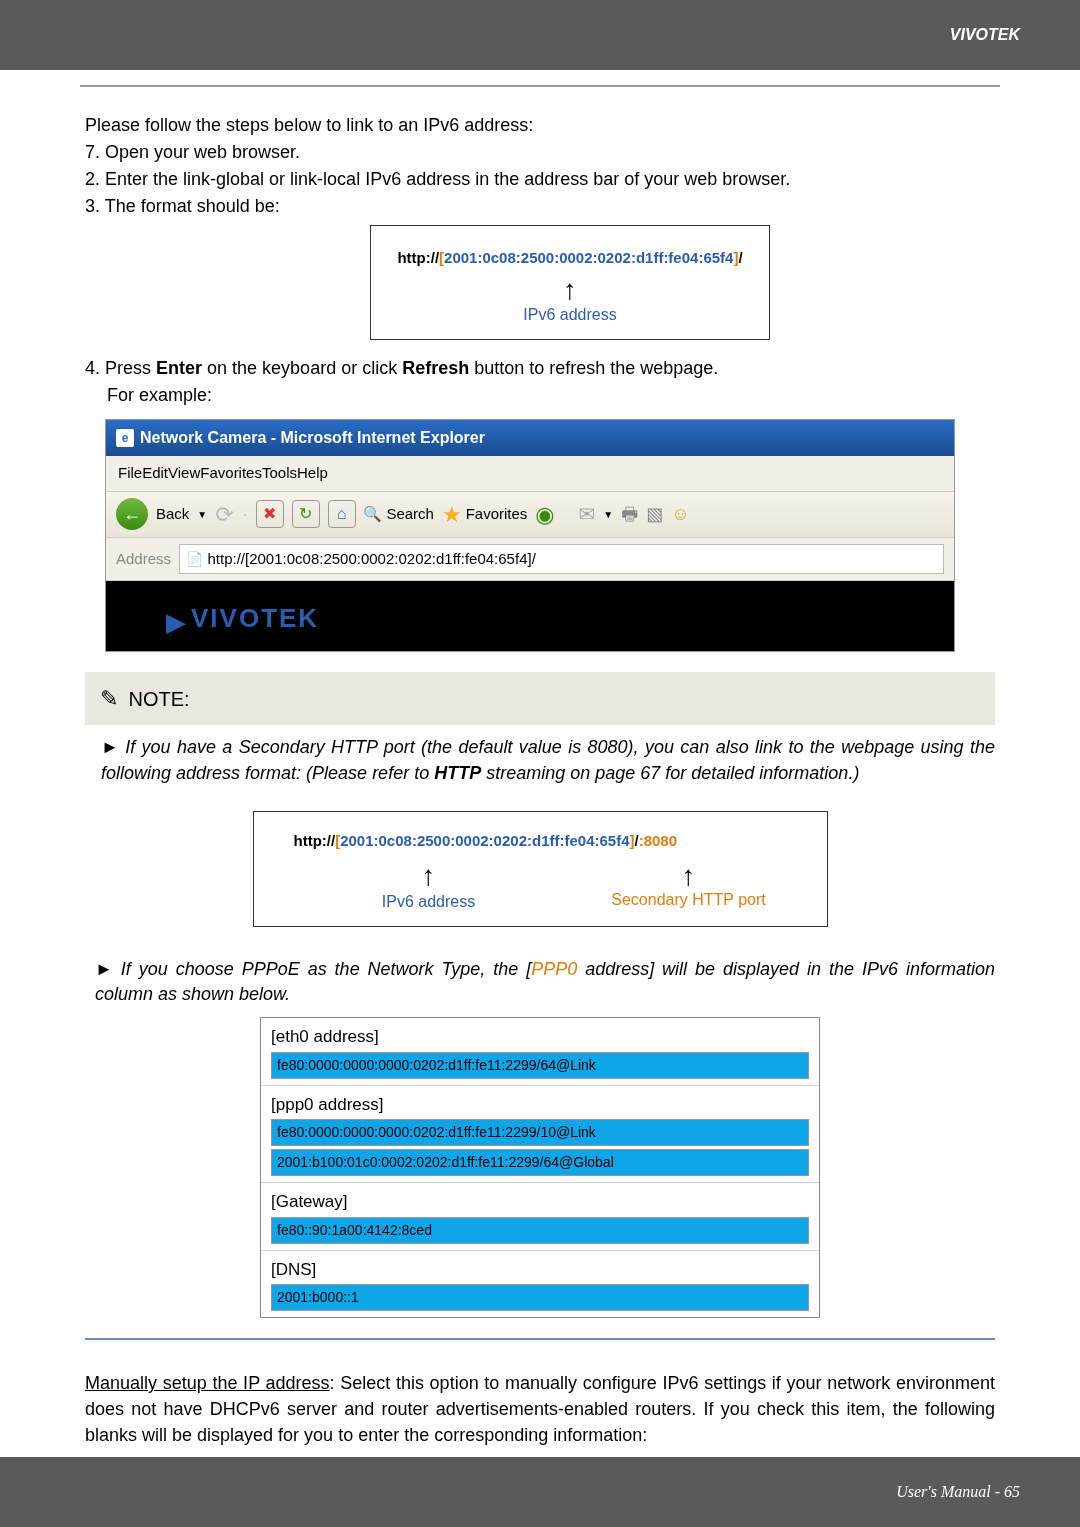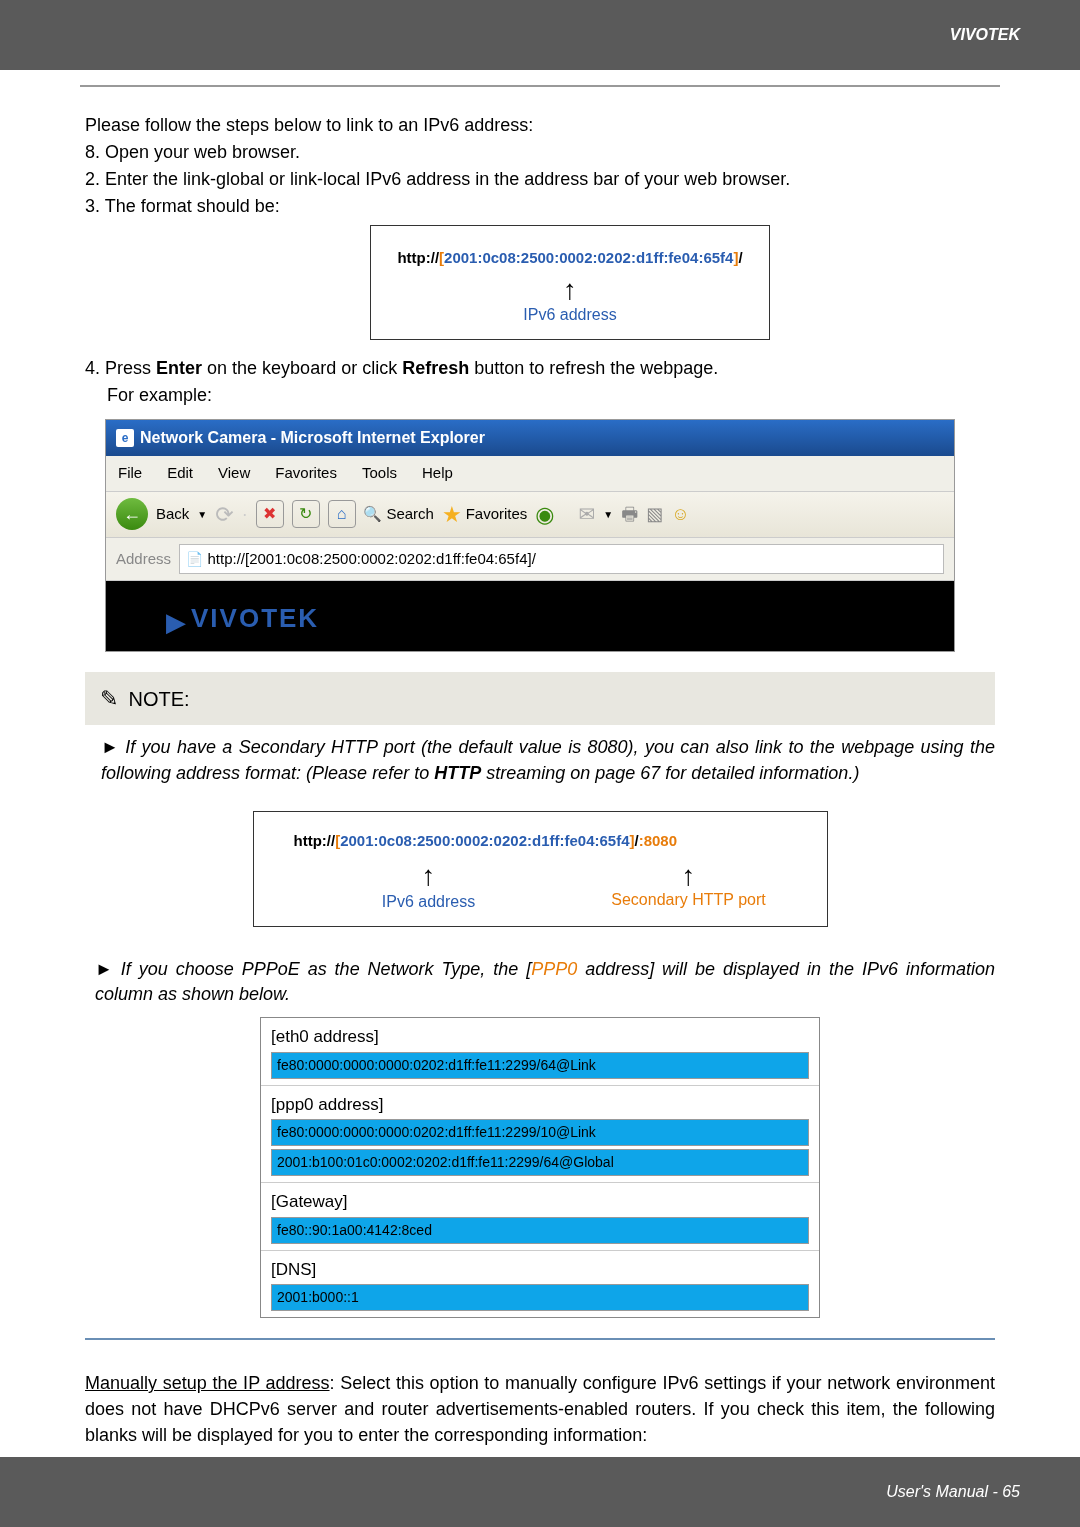--- a/index.html
+++ b/index.html
@@ -72,21 +72,20 @@
       font-size: 16px;
       font-weight: bold;
       display: flex;
       align-items: center;
       gap: 6px;
     }
     .ie-menu {
       padding: 6px 12px;
       font-size: 15px;
       display: flex;
-      gap: 25px;
       border-bottom: 1px solid #ccc;
     }
     .ie-toolbar {
       padding: 6px 10px;
       display: flex;
       align-items: center;
       gap: 8px;
       background: linear-gradient(to bottom, #f5f3eb, #e8e5d8);
       border-bottom: 1px solid #ccc;
     }
@@ -214,34 +213,35 @@
       background: #5a5a5a;
       display: flex;
       justify-content: flex-end;
       align-items: center;
       padding: 0 60px;
     }
     .footer-text {
       color: #fff;
       font-style: italic;
       font-size: 16px;
+      font-family: Liberation Serif, serif;
     }
     .ppp0 { color: #e87c0a; }
   </style>
 </head>
 <body>
 
 <div class="header-bar">
   <span class="header-text">VIVOTEK</span>
 </div>
 <div class="hr-line"></div>
 
 <div class="content">
   <div>Please follow the steps below to link to an IPv6 address:</div>
-  <div>8. Open your web browser.</div>
+  <div>7. Open your web browser.</div>
   <div>2. Enter the link-global or link-local IPv6 address in the address bar of your web browser.</div>
   <div style="display:flex;align-items:center">
     <div>3. The format should be:</div>
   </div>
 
   <div class="url-box1">
     <span class="url-text">
       <span class="url-http">http://</span><span class="url-bracket">[</span><span class="url-ipv6">2001:0c08:2500:0002:0202:d1ff:fe04:65f4</span><span class="url-bracket">]</span><span class="url-http">/</span>
     </span>
     <div class="arrow-up">↑</div>

